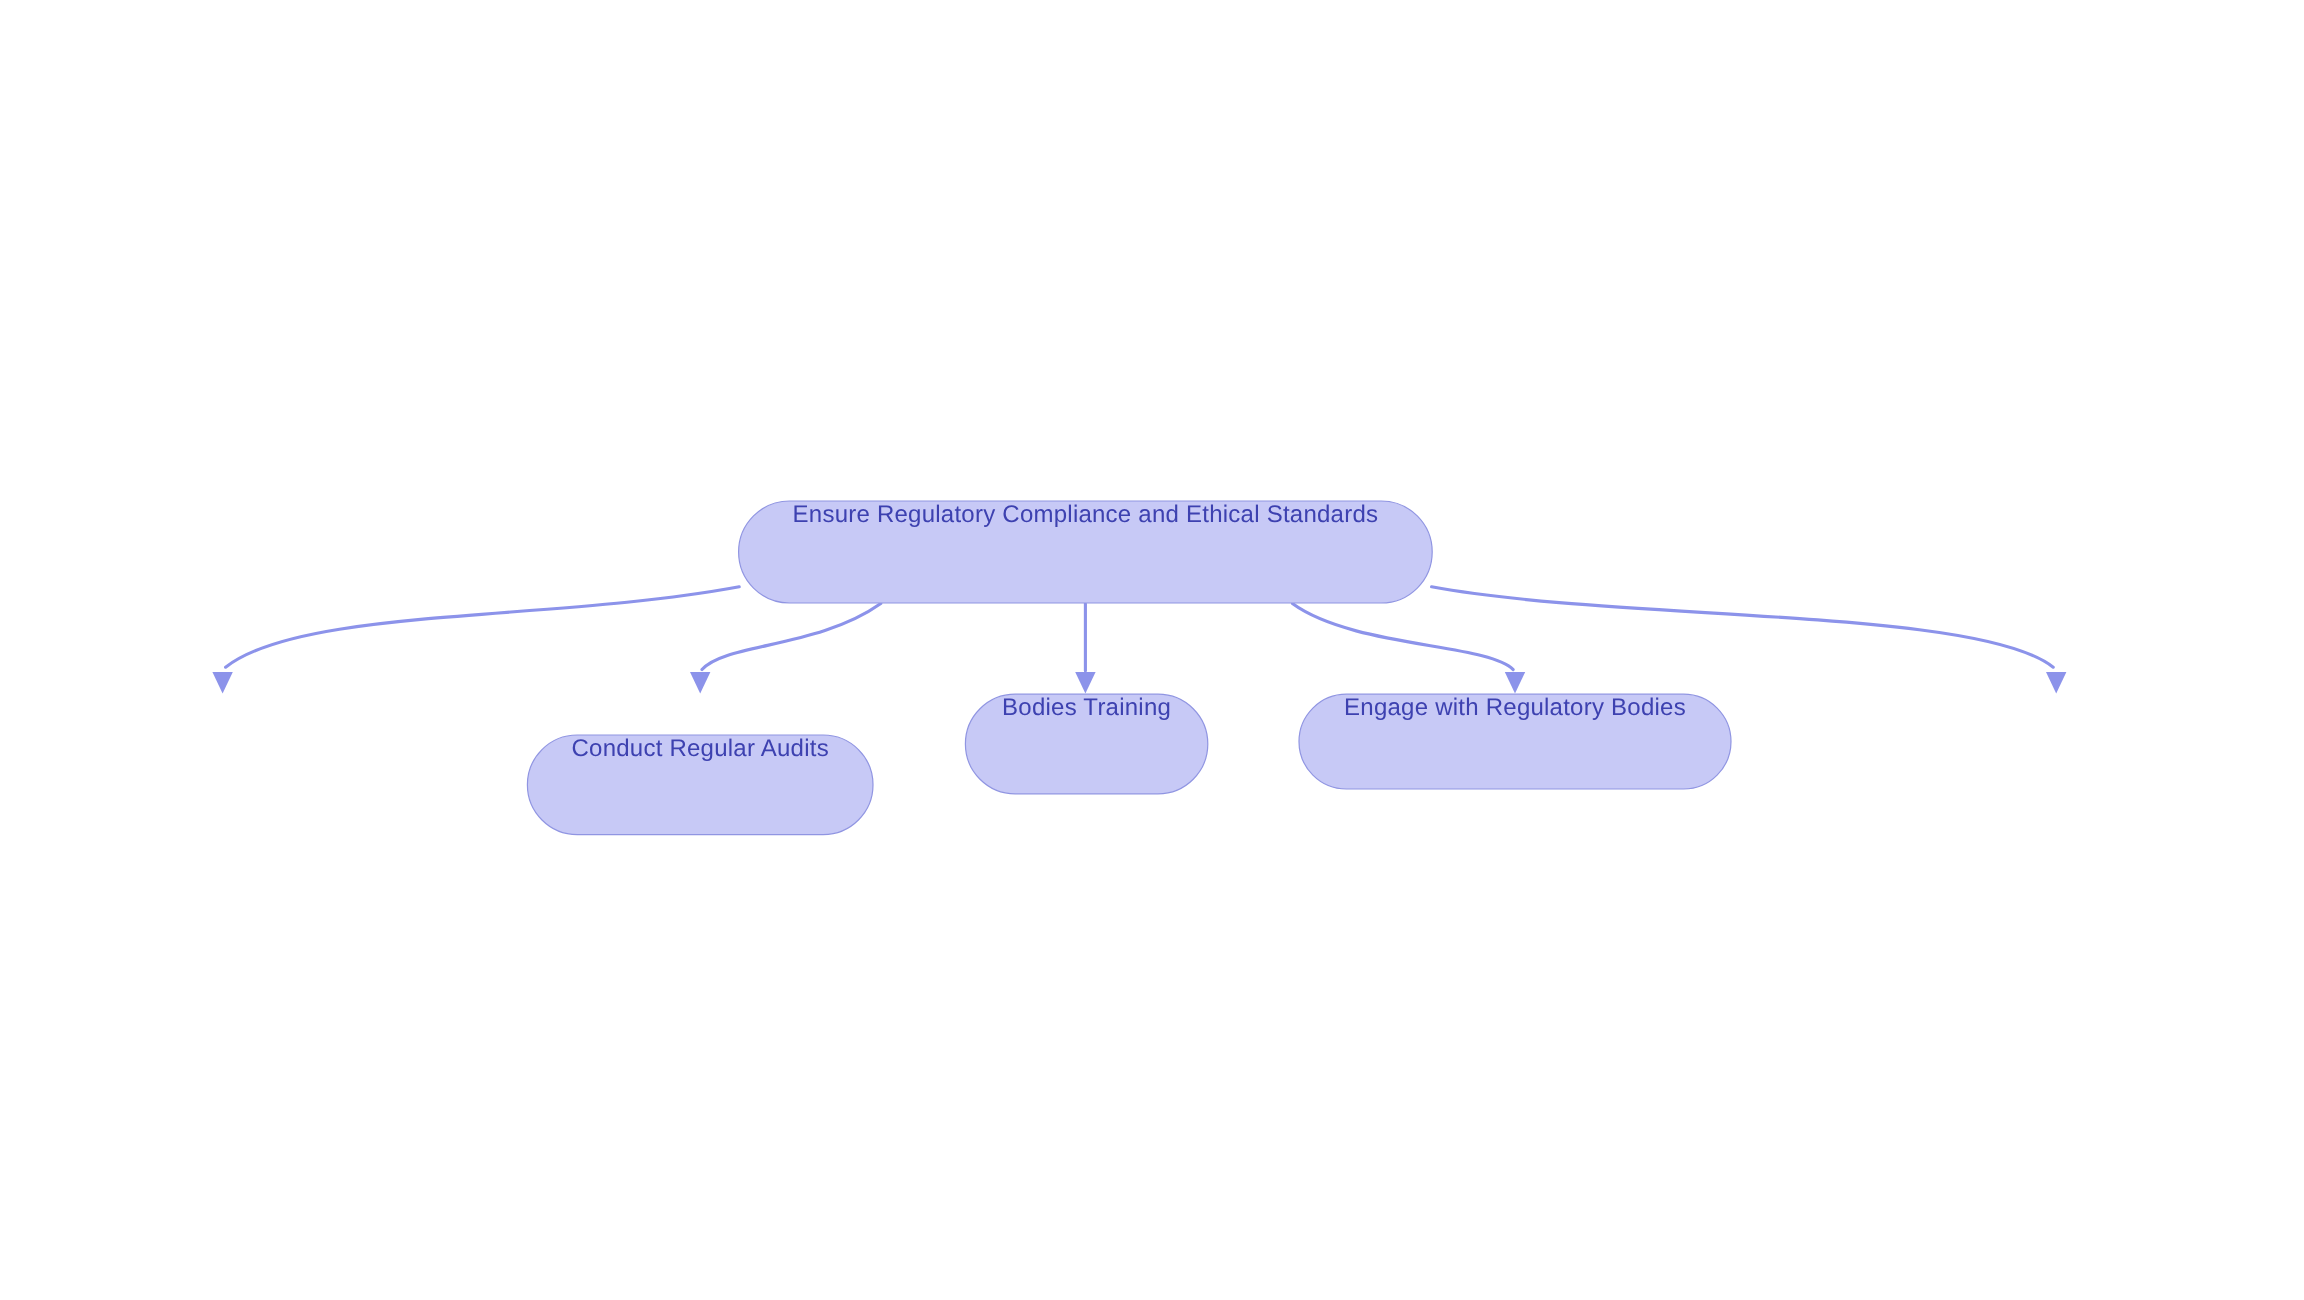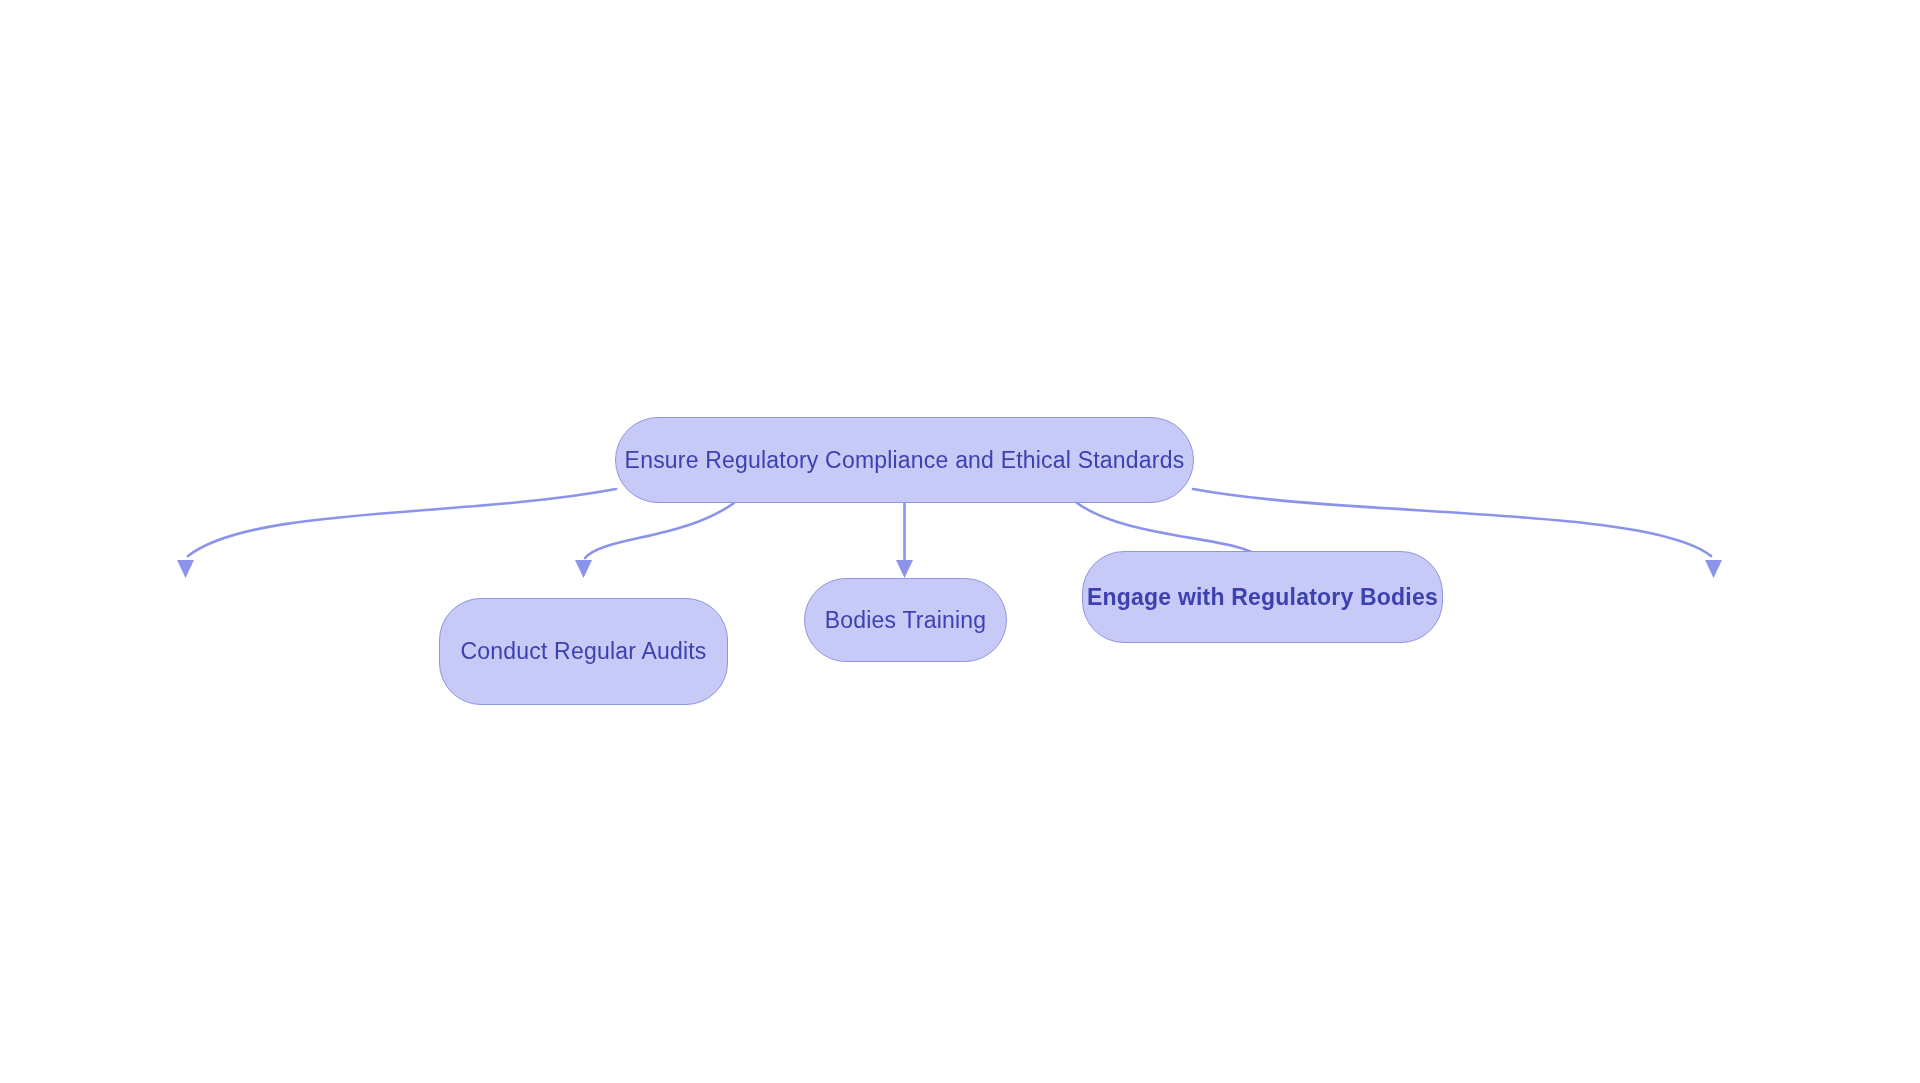--- a/index.html
+++ b/index.html
@@ -35,25 +35,24 @@
   .arrowhead {
     fill: var(--color-edge);
     stroke: none;
   }
   .node {
     position: absolute;
     background: var(--color-node_fill);
     border: 1.6px solid var(--color-node_border);
     border-radius: 46px;
     display: flex;
-    align-items: center;
     justify-content: center;
     text-align: center;
     color: var(--color-node_text);
-    font-size: 23px;
+    font-size: 20px;
     letter-spacing: 0.2px;
     white-space: nowrap;
   }
 </style>
 </head>
 <body>
 
 <div class="canvas">
 
   <svg class="edges" width="1920" height="1083" viewBox="0 0 1920 1083" xmlns="http://www.w3.org/2000/svg">
@@ -68,26 +67,26 @@
     <polygon class="arrowhead" points="896,560 913,560 904.5,578"></polygon>
     <polygon class="arrowhead" points="1254,560 1271,560 1262.5,578"></polygon>
     <polygon class="arrowhead" points="1705,560 1722,560 1713.5,578"></polygon>
   </svg>
 
   <div class="node" style="left:615px; top:417px; width:579px; height:86px; border-radius:43px;">
     <span>Ensure Regulatory Compliance and Ethical Standards</span>
   </div>
 
 
-  <div class="node" style="left:439px; top:598px; width:289px; height:107px; border-radius:42px;">
+  <div class="node" style="left:439px; top:612px; width:289px; height:84px; border-radius:42px;">
     <span>Conduct Regular Audits</span>
   </div>
 
   <div class="node" style="left:804px; top:578px; width:203px; height:84px; border-radius:42px;">
     <span>Bodies Training</span>
   </div>
 
-  <div class="node" style="left:1082px; top:551px; width:361px; height:92px; border-radius:42px;font-weight:bold;">
+  <div class="node" style="left:1082px; top:578px; width:361px; height:80px; border-radius:42px;">
     <span>Engage with Regulatory Bodies</span>
   </div>
 
 
 </div>
 
 </body></html>

